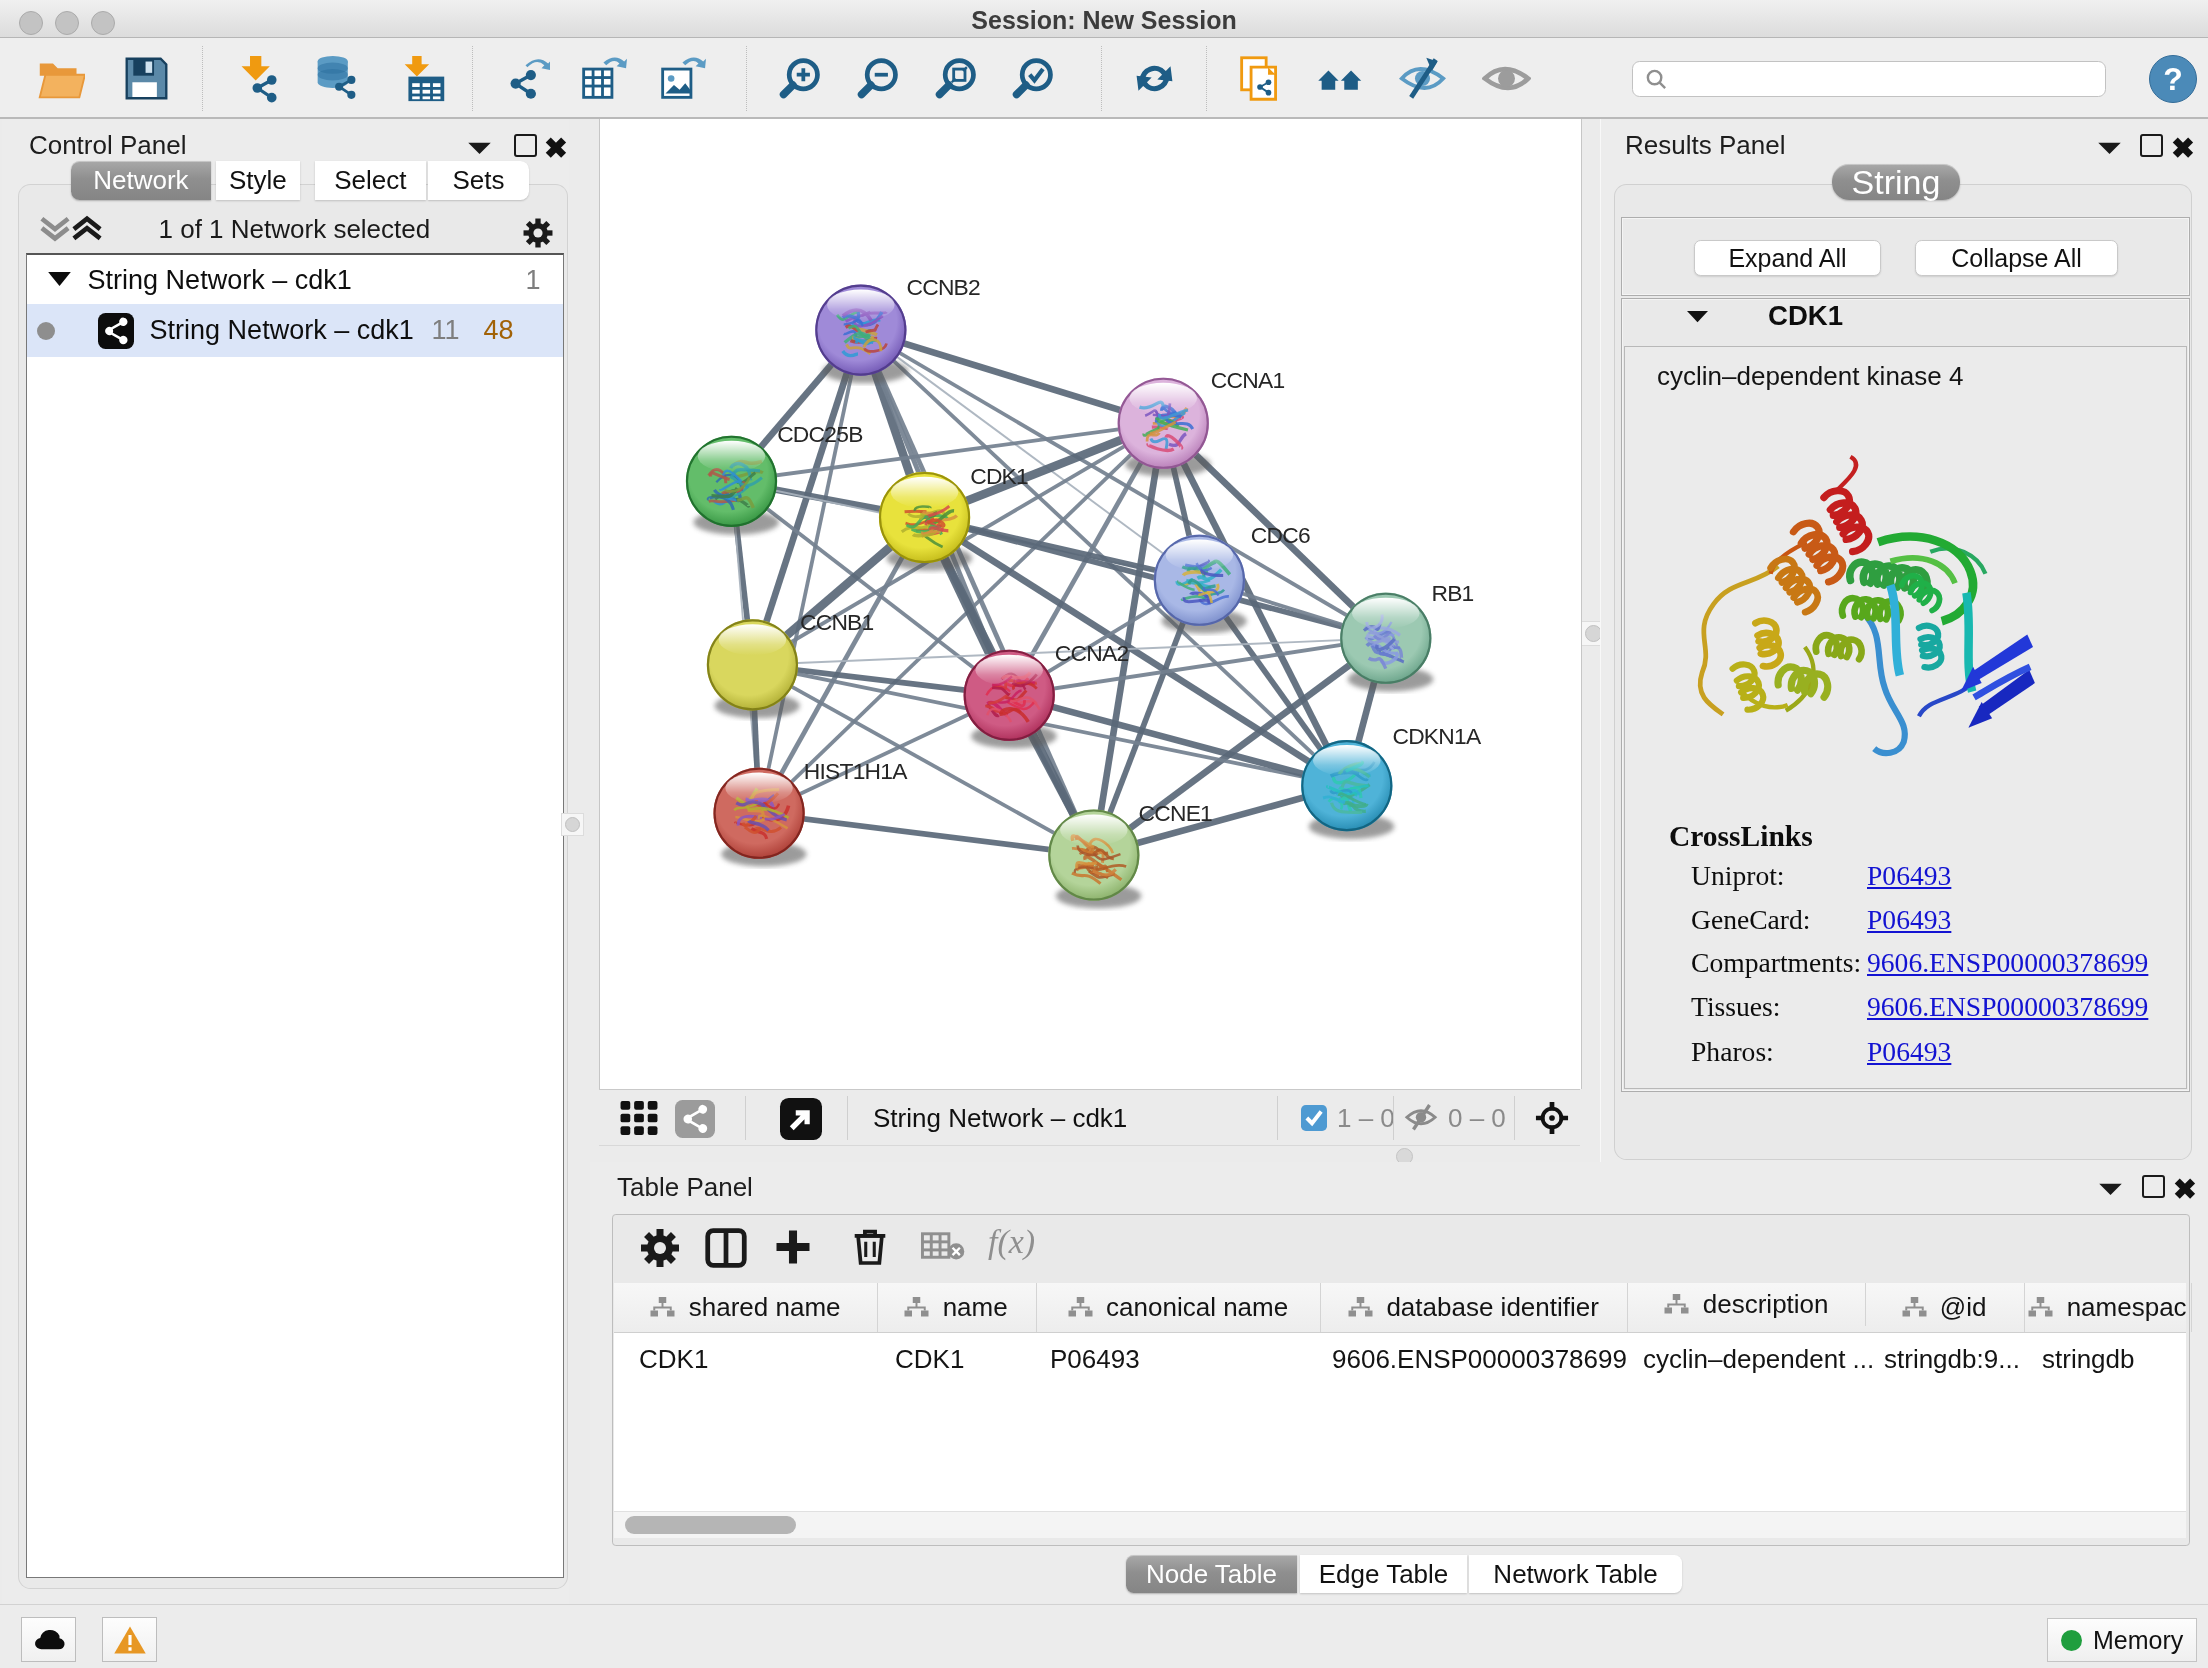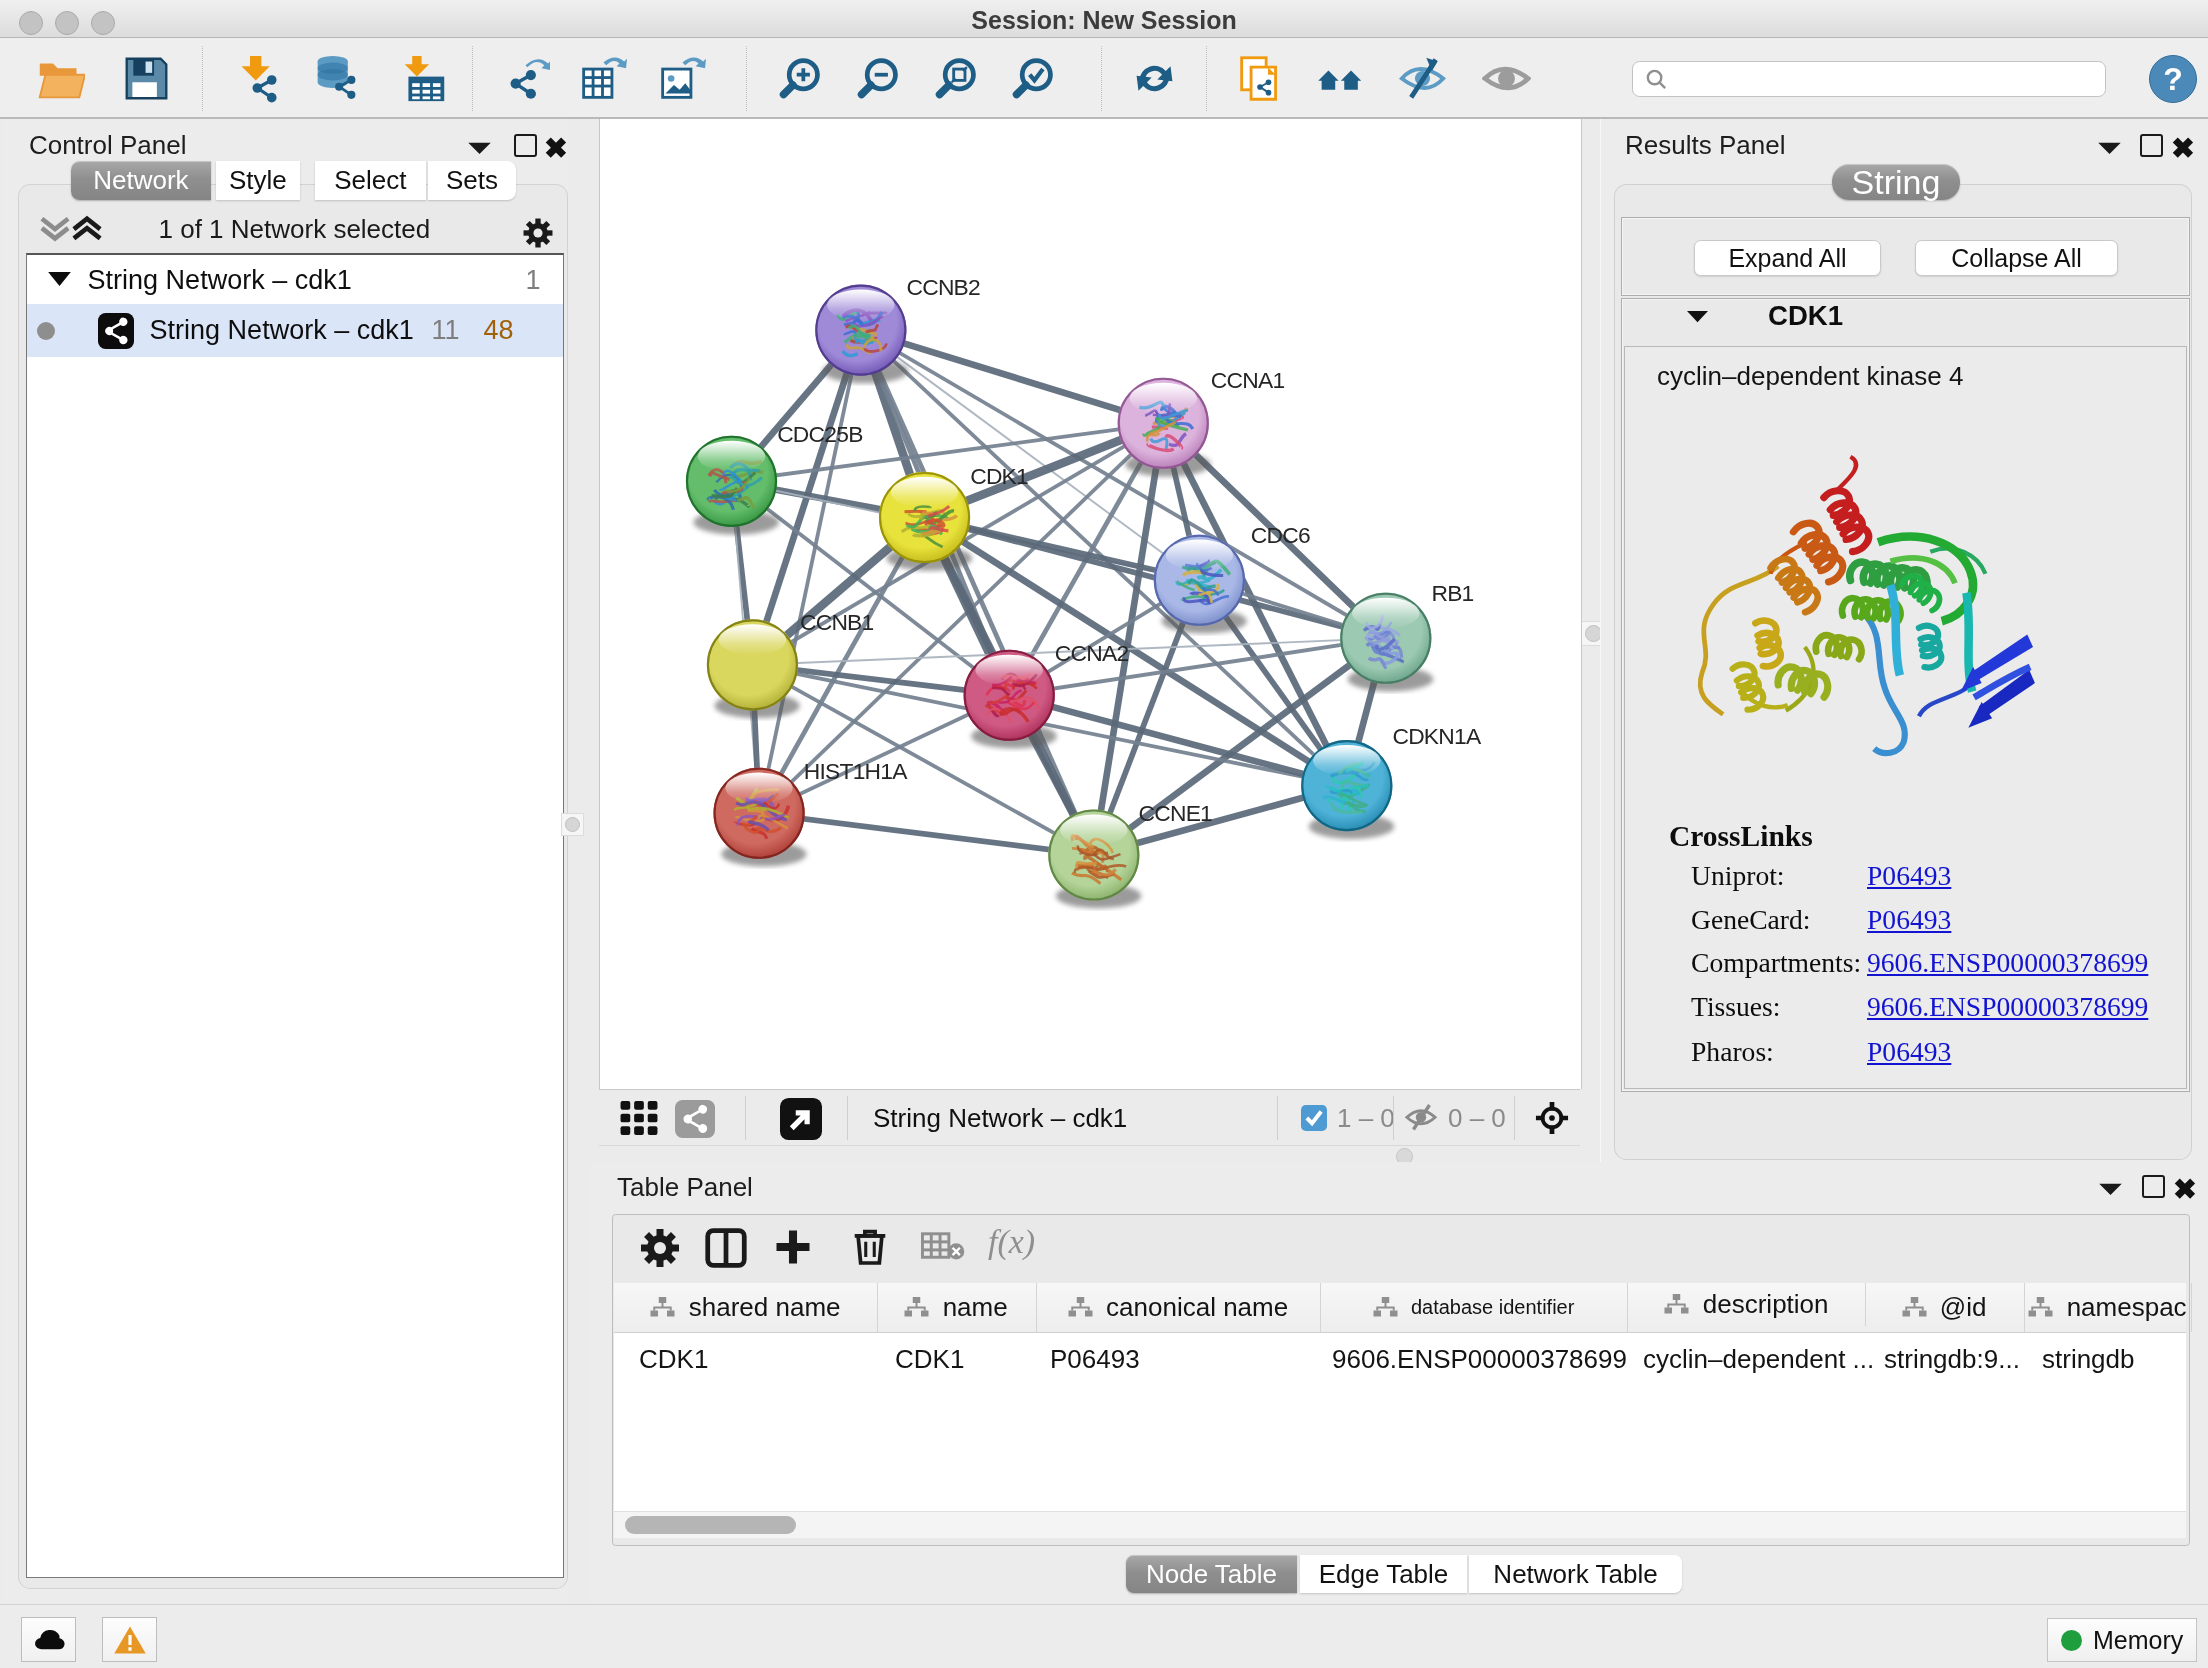--- a/index.html
+++ b/index.html
@@ -229,21 +229,21 @@
         <div class="ab" style="left:123px;top:11.4px;font-size:27px;color:#0e0e0e;">String Network – cdk1</div>
         <div class="ab" style="left:405px;top:11.4px;font-size:27px;color:#7e7e7e;">11</div>
         <div class="ab" style="left:457px;top:11.4px;font-size:27px;color:#a16207;">48</div>
       </div>
     </div>
   </div>
 
   <div class="ab graytab" style="left:69px;top:42px;width:140px;height:39px;border-radius:8.6px 0 0 8.6px;display:flex;align-items:center;justify-content:center;font-size:26px;z-index:5;">Network</div>
   <div class="ab whitetab" style="left:214px;top:42px;width:84px;height:39px;display:flex;align-items:center;justify-content:center;font-size:26px;z-index:5;">Style</div>
   <div class="ab whitetab" style="left:313px;top:42px;width:111px;height:39px;display:flex;align-items:center;justify-content:center;font-size:26px;z-index:5;">Select</div>
-  <div class="ab whitetab" style="left:426px;top:42px;width:88px;height:39px;border-radius:0 8.6px 8.6px 0;display:flex;align-items:center;justify-content:center;font-size:26px;z-index:5;">Sets</div>
+  <div class="ab whitetab" style="left:426px;top:42px;width:101px;height:39px;border-radius:0 8.6px 8.6px 0;display:flex;align-items:center;justify-content:center;font-size:26px;z-index:5;">Sets</div>
 </div>
 
 <div class="ab" style="left:561px;top:813px;width:21px;height:21px;background:#f6f6f6;border:1px solid #dcdcdc;">
     <div class="ab" style="left:2.9px;top:2.9px;width:13.3px;height:13.3px;border-radius:50%;background:#d6d6d6;border:1px solid #c0c0c0;"></div>
   </div>
 <div class="ab" style="left:1581px;top:621px;width:23px;height:23px;background:#f6f6f6;border:1px solid #dcdcdc;">
     <div class="ab" style="left:2.9px;top:2.9px;width:15px;height:15px;border-radius:50%;background:#d6d6d6;border:1px solid #c0c0c0;"></div>
   </div>
 
 <div class="ab" style="left:599px;top:119px;width:981px;height:970px;background:#ffffff;border-left:1px solid #c6c6c6;border-right:1px solid #c6c6c6;">
@@ -921,21 +921,21 @@
     </div>
 <div class="ab" style="left:446px;top:121px;width:284px;height:49px;border-right:1px solid #d4d4d4;display:flex;align-items:center;justify-content:center;gap:13.3px;font-size:26px;color:#141414;overflow:hidden;">
       <svg width="25" height="21" viewBox="0 0 16 14">
         <rect x="5.5" y="0" width="5" height="4" fill="#8f8f8f"></rect>
         <rect x="0" y="9" width="5" height="4" fill="#8f8f8f"></rect>
         <rect x="11" y="9" width="5" height="4" fill="#8f8f8f"></rect>
         <path d="M8 4 v3 M8 7 H2.5 v2 M8 7 h5.5 v2" stroke="#8f8f8f" stroke-width="1.3" fill="none"></path>
       </svg>
       <span>canonical name</span>
     </div>
-<div class="ab" style="left:730px;top:121px;width:307px;height:49px;border-right:1px solid #d4d4d4;display:flex;align-items:center;justify-content:center;gap:13.3px;font-size:20px;color:#141414;overflow:hidden;">
+<div class="ab" style="left:730px;top:121px;width:307px;height:49px;border-right:1px solid #d4d4d4;display:flex;align-items:center;justify-content:center;gap:13.3px;font-size:26px;color:#141414;overflow:hidden;">
       <svg width="25" height="21" viewBox="0 0 16 14">
         <rect x="5.5" y="0" width="5" height="4" fill="#8f8f8f"></rect>
         <rect x="0" y="9" width="5" height="4" fill="#8f8f8f"></rect>
         <rect x="11" y="9" width="5" height="4" fill="#8f8f8f"></rect>
         <path d="M8 4 v3 M8 7 H2.5 v2 M8 7 h5.5 v2" stroke="#8f8f8f" stroke-width="1.3" fill="none"></path>
       </svg>
       <span>database identifier</span>
     </div>
 <div class="ab" style="left:1038px;top:121px;width:237px;height:43px;border-right:1px solid #d4d4d4;display:flex;align-items:center;justify-content:center;gap:13.3px;font-size:26px;color:#141414;overflow:hidden;">
       <svg width="25" height="21" viewBox="0 0 16 14">

